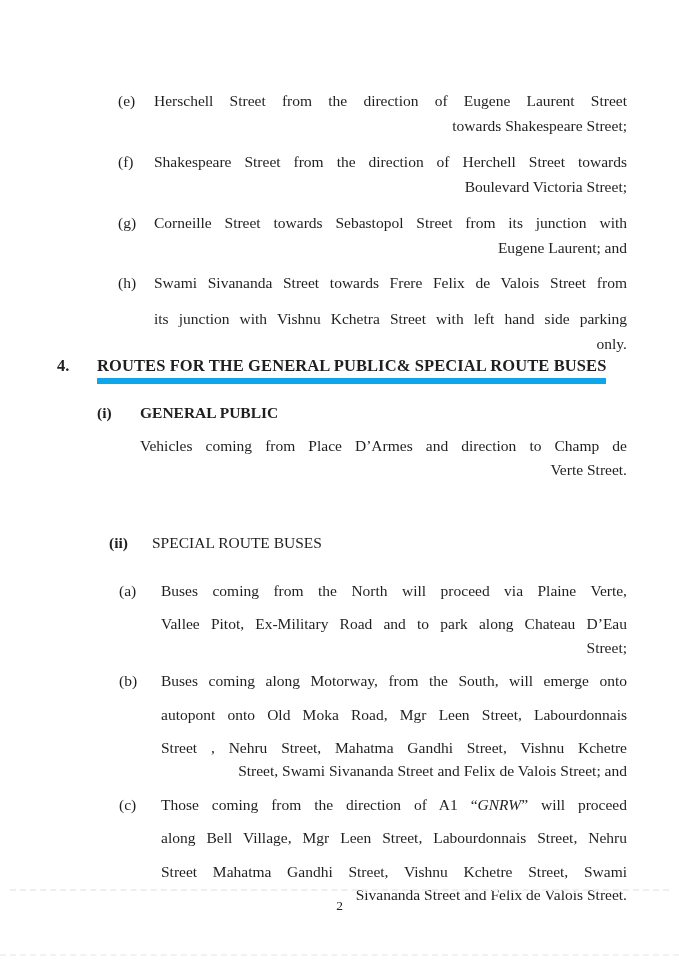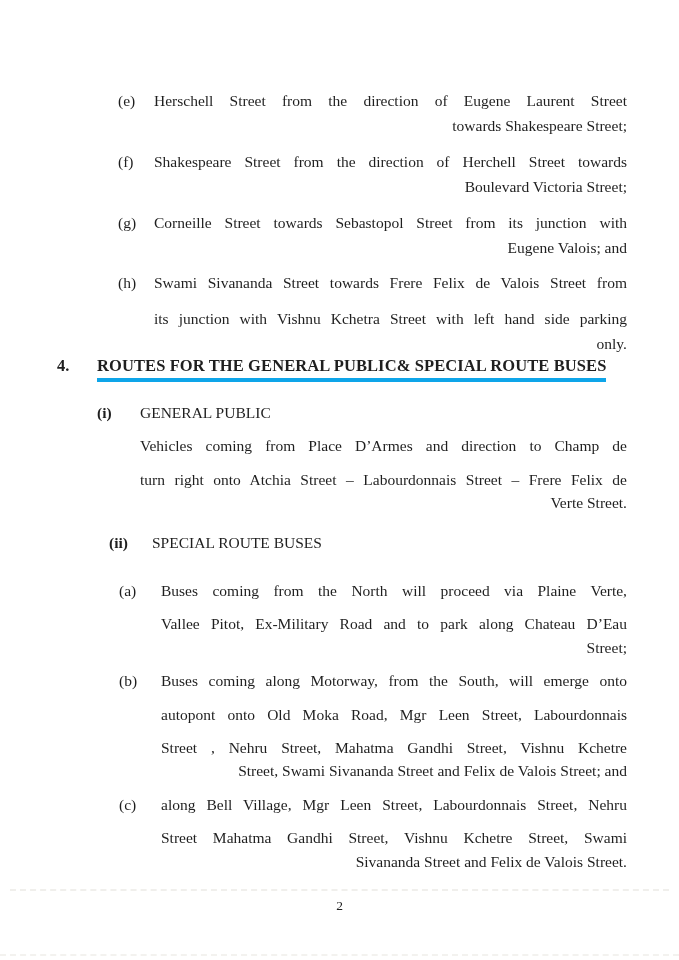--- a/index.html
+++ b/index.html
@@ -26,32 +26,32 @@
   .block-eh .item .lbl{position:absolute;left:0;top:0;}
 
   
   .sec-head{
     position:absolute;left:57px;top:355px;width:580px;
     font-weight:bold;font-size:16.5px;line-height:21px;
   }
   .sec-head .num{position:absolute;left:0;top:0;}
   .sec-head .ttl{
     display:inline-block;margin-left:40px;
-    border-bottom:4px solid #0ea5e9;padding-bottom:2px;
+    border-bottom:6px solid #0ea5e9;padding-bottom:2px;
     letter-spacing:0.1px;
   }
 
   
   .block-i{
     position:absolute;left:97px;top:401px;width:530px;
     font-size:15.5px;line-height:23.3px;
   }
   .block-i .sub{position:relative;padding-left:43px;}
   .block-i .sub .lbl{position:absolute;left:0;top:0;font-weight:bold;}
-  .block-i .sub .subttl{font-weight:normal;}
+  .block-i .sub .subttl{font-weight:bold;}
 
   
   .block-ii{
     position:absolute;left:97px;top:531px;width:530px;
     font-size:15.5px;line-height:23.3px;
   }
   .block-ii .sub{position:relative;padding-left:43px;margin-left:12px;}
   .block-ii .sub .lbl{position:absolute;left:0;top:0;font-weight:bold;}
   .block-ii .sub .subttl{font-weight:normal;}
 
@@ -91,21 +91,21 @@
       <span class="lbl">(f)</span>
       <div class="jlines">
           <div class="jline fill">Shakespeare Street from the direction of Herchell Street towards</div>
           <div class="jline last">Boulevard Victoria Street;</div>
         </div>
     </div>
     <div class="item">
       <span class="lbl">(g)</span>
       <div class="jlines">
           <div class="jline fill">Corneille Street towards Sebastopol Street from its junction with</div>
-          <div class="jline last">Eugene Valois; and</div>
+          <div class="jline last">Eugene Laurent; and</div>
         </div>
     </div>
     <div class="item">
       <span class="lbl">(h)</span>
       <div class="jlines">
           <div class="jline fill">Swami Sivananda Street towards Frere  Felix de Valois Street from</div>
           <div class="jline fill">its junction with Vishnu Kchetra Street with left hand side parking</div>
           <div class="jline last">only.</div>
         </div>
     </div>
@@ -115,21 +115,20 @@
     <span class="num">4.</span>
     <span class="ttl">ROUTES FOR THE GENERAL PUBLIC&amp; SPECIAL ROUTE BUSES</span>
   </div>
 
   <div class="block-i">
     <div class="sub">
       <span class="lbl">(i)</span>
       <div class="subttl">GENERAL PUBLIC</div>
       <div class="jlines">
           <div class="jline fill">Vehicles coming from Place D’Armes and direction to Champ de</div>
-          <div class="jline fill">turn right onto Atchia Street – Labourdonnais Street – Frere Felix de</div>
           <div class="jline last">Verte Street.</div>
         </div>
     </div>
   </div>
 
   <div class="block-ii">
     <div class="sub">
       <span class="lbl">(ii)</span>
       <div class="subttl">SPECIAL ROUTE BUSES</div>
     </div>
@@ -149,20 +148,21 @@
       <div class="jlines">
           <div class="jline fill">Buses coming along Motorway, from the South, will emerge onto</div>
           <div class="jline fill">autopont onto Old Moka Road, Mgr Leen Street, Labourdonnais</div>
           <div class="jline fill">Street , Nehru Street, Mahatma Gandhi Street, Vishnu Kchetre</div>
           <div class="jline last">Street, Swami Sivananda Street and Felix de Valois Street; and</div>
         </div>
     </div>
     <div class="item">
       <span class="lbl">(c)</span>
       <div class="jlines">
+          <div class="jline fill">Those coming from the direction of A1 “<em>GNRW</em>” will proceed</div>
           <div class="jline fill">along Bell Village, Mgr Leen Street, Labourdonnais Street, Nehru</div>
           <div class="jline fill">Street Mahatma Gandhi Street, Vishnu Kchetre Street, Swami</div>
           <div class="jline last">Sivananda Street and Felix de Valois Street.</div>
         </div>
     </div>
   </div>
 
   <div class="page-num">2</div>
 
   <div class="scanline a"></div>

